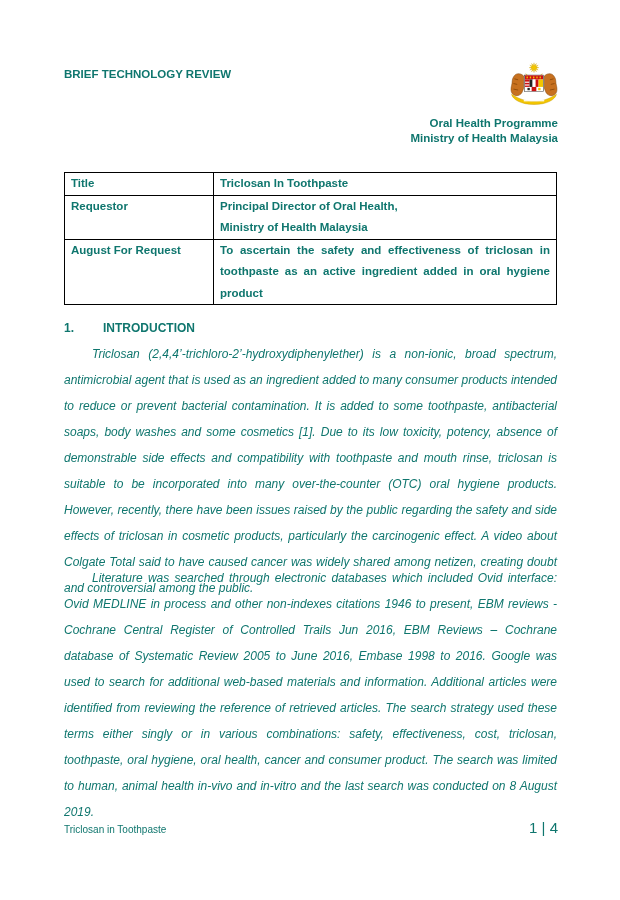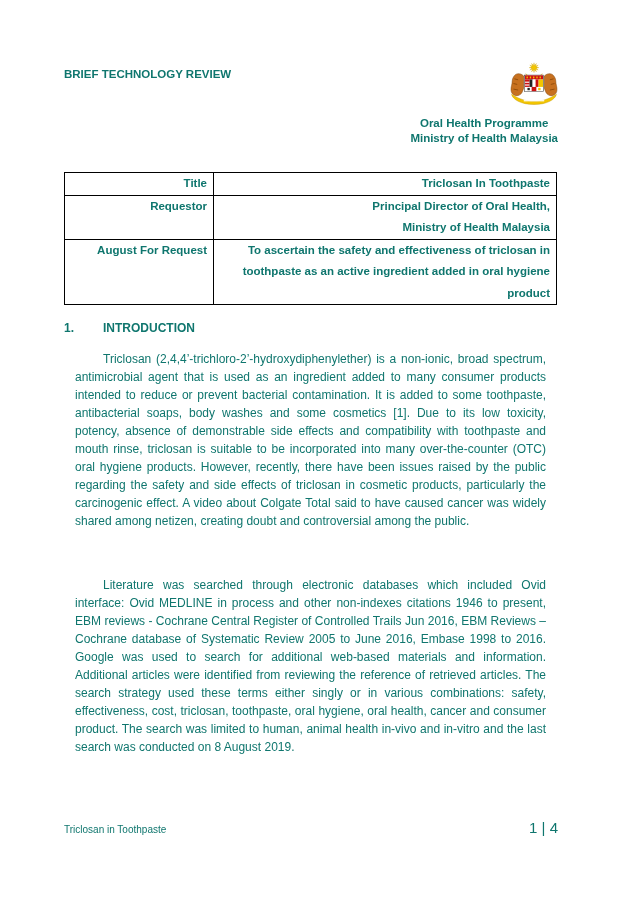--- a/index.html
+++ b/index.html
@@ -25,21 +25,21 @@
     position: absolute;
     left: 506px;
     top: 61px;
     width: 56px;
     height: 45px;
   }
   .org-block {
     position: absolute;
     right: 62px;
     top: 116px;
-    text-align: center;
+    text-align: right;
     font-size: 11.5px;
     font-weight: bold;
     line-height: 15px;
   }
 
   
   .info-table {
     position: absolute;
     left: 64px;
     top: 172px;
@@ -47,45 +47,45 @@
     border-collapse: collapse;
     font-size: 11.5px;
     font-weight: bold;
     table-layout: fixed;
   }
   .info-table td {
     border: 1px solid #000;
     padding: 0 6px;
     vertical-align: top;
     line-height: 21.5px;
-    text-align: right;
   }
   .info-table td.label-cell { width: 136px; }
   .justify { text-align: justify; margin-left: 28px; }
 
   
   .section {
     position: absolute;
     left: 64px;
     width: 493px;
     font-size: 12px;
   }
   #section-introduction { top: 317px; }
   #section-methods { top: 565px; }
   .section-heading {
     font-weight: bold;
     line-height: 22px;
     margin: 0 0 2px 0;
   }
   .section-number { display: inline-block; width: 39px; }
   .section-body {
-    margin: 11px;
+    margin: 0;
     text-align: justify;
     text-indent: 28px;
-    line-height: 18px;
+    line-height: 26px;
+    font-style: italic;
   }
 
   
   .footer {
     position: absolute;
     left: 64px;
     right: 62px;
     top: 819px;
     display: flex;
     justify-content: space-between;

